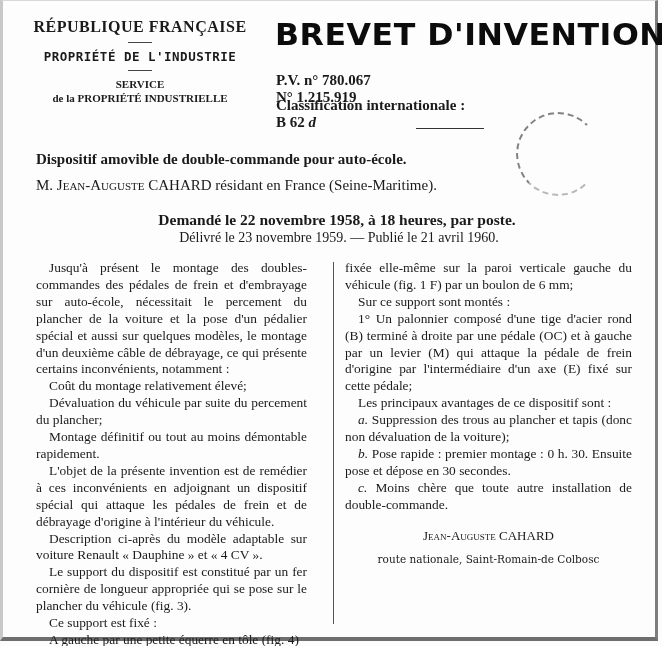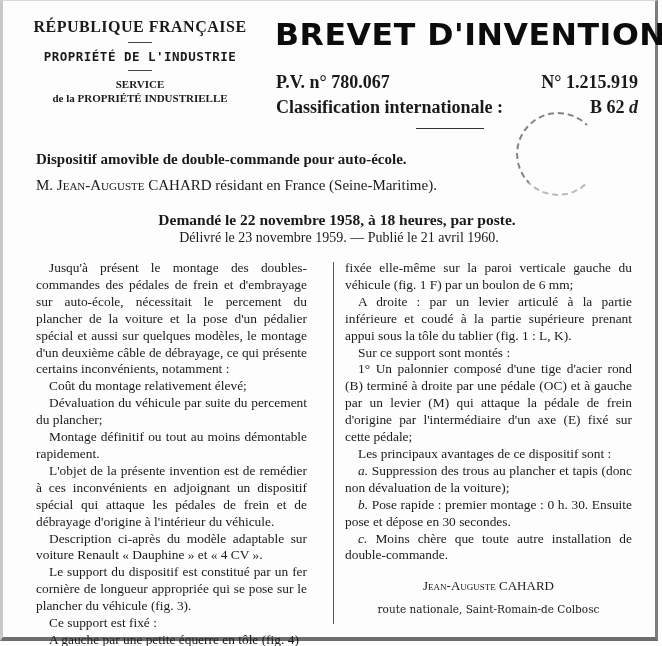--- a/index.html
+++ b/index.html
@@ -16,21 +16,21 @@
   .hdr-left { position: absolute; left: 30px; top: 18px; width: 220px; text-align: center; }
   .rep { font-family: "Liberation Serif", serif; font-weight: bold; font-size: 16px; letter-spacing: 0.5px; }
   .rule { width: 24px; height: 1px; background: #444; margin: 6px auto 6px auto; }
   .min { font-family: "DejaVu Sans Mono", monospace; font-weight: bold; font-size: 12.5px; letter-spacing: 0.5px; }
   .serv { font-family: "Liberation Serif", serif; font-weight: bold; font-size: 11px; line-height: 14px; }
   .title {
     position: absolute; left: 275px; top: 16px; font-family: "DejaVu Sans", sans-serif;
     font-weight: bold; font-size: 31px; letter-spacing: 0.5px; color: #0c0c0c;
     transform: scaleX(1.02); transform-origin: left;
   }
-  .meta { position: absolute; left: 276px; width: 362px; font-family: "Liberation Serif", serif; font-weight: bold; font-size: 18px; display: flex; justify-content: space-between; }
+  .meta { position: absolute; left: 276px; width: 362px; font-family: "Liberation Serif", serif; font-weight: bold; font-size: 15px; display: flex; justify-content: space-between; flex-direction: column; }
   .meta .it { font-style: italic; }
   .meta-rule { position: absolute; left: 416px; top: 128px; width: 68px; height: 1px; background: #333; }
   .stamp { position: absolute; left: 516px; top: 112px; width: 80px; height: 80px; border-radius: 50%;
     border: 2px dashed rgba(30,30,30,0.55); border-right-color: transparent; border-bottom-color: rgba(30,30,30,0.3); }
   .doc-title { position: absolute; left: 36px; top: 151px; font-family: "Liberation Serif", serif; font-weight: bold; font-size: 15px; }
   .inventor { position: absolute; left: 36px; top: 169px; font-family: "Liberation Serif", serif; font-size: 15px; margin-top: 8px; }
   .sc { font-variant: small-caps; }
   .dates { position: absolute; left: 0; width: 662px; text-align: center; font-family: "Liberation Serif", serif; }
   .d1 { top: 211px; font-weight: bold; font-size: 15.5px; left: 6px; }
   .d2 { top: 230px; font-size: 14px; left: 8px; }
@@ -89,21 +89,20 @@
   <p>Description ci-après du modèle adaptable sur voiture Renault « Dauphine » et « 4 CV ».</p>
   <p>Le support du dispositif est constitué par un fer cornière de longueur appropriée qui se pose sur le plancher du véhicule (fig. 3).</p>
   <p>Ce support est fixé :</p>
   <p>A gauche par une petite équerre en tôle (fig. 4)</p>
 </div>
 
 <div class="vrule"></div>
 
 <div class="col right-col">
   <p class="noind">fixée elle-même sur la paroi verticale gauche du véhicule (fig. 1 F) par un boulon de 6 mm;</p>
-  <p>A droite : par un levier articulé à la partie inférieure et coudé à la partie supérieure prenant appui sous la tôle du tablier (fig. 1 : L, K).</p>
   <p>Sur ce support sont montés :</p>
   <p>1° Un palonnier composé d'une tige d'acier rond (B) terminé à droite par une pédale (OC) et à gauche par un levier (M) qui attaque la pédale de frein d'origine par l'intermédiaire d'un axe (E) fixé sur cette pédale;</p>
   <p>Les principaux avantages de ce dispositif sont :</p>
   <p><i>a.</i> <span>Suppression des trous au plancher et tapis (donc non dévaluation de la voiture);</span></p>
   <p><i>b.</i> <span>Pose rapide : premier montage : 0 h. 30. Ensuite pose et dépose en 30 secondes.</span></p>
   <p><i>c.</i> <span>Moins chère que toute autre installation de double-commande.</span></p>
   <div class="sig">
     <span class="sc">Jean-Auguste</span>
     <span>CAHARD</span>
   </div>

